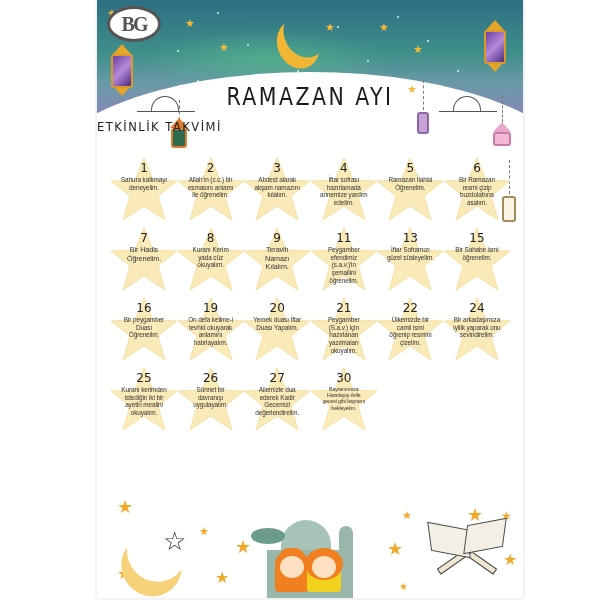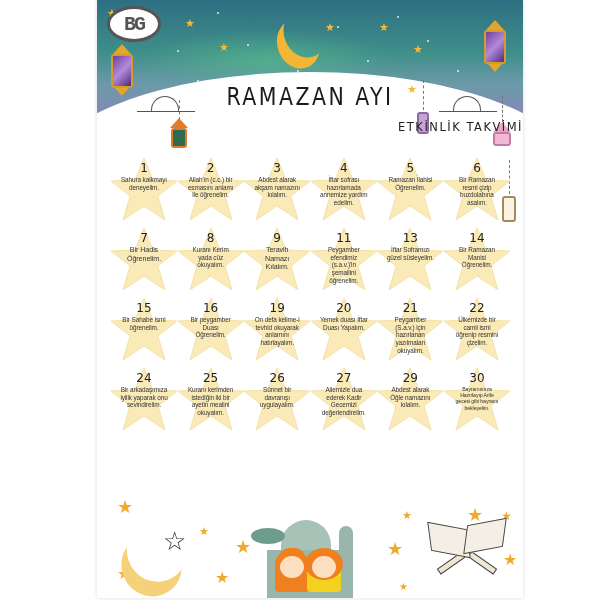--- a/index.html
+++ b/index.html
@@ -23,21 +23,21 @@
     position: absolute; left: -60px; top: 72px; width: 546px; height: 220px;
     border-radius: 50%; background: #ffffff;
   }
   .sky-dot { position: absolute; width: 2px; height: 2px; border-radius: 50%; background: #ffffff; opacity: 0.85; }
   .sky-star { position: absolute; color: #f3b93a; font-size: 11px; line-height: 1; }
 
   .logo {
     position: absolute; left: 10px; top: 6px; width: 54px; height: 36px;
     border-radius: 50%; background: #ffffff; border: 3px solid #555;
     display: flex; align-items: center; justify-content: center;
-    font-family: Liberation Mono, monospace; font-weight: bold; font-size: 20px; letter-spacing: -2px;
+    font-family: Liberation Serif, serif; font-weight: bold; font-size: 20px; letter-spacing: -2px;
   }
   .logo .b { color: #555555; }
 
   .moon {
     position: absolute; left: 187px; top: 8px; width: 42px; height: 50px;
     border-radius: 50%; box-shadow: -10px 8px 0 0 #f2b534; transform: rotate(-20deg);
   }
 
   .lantern { position: absolute; }
   .lantern .chain { position: absolute; left: 50%; top: 0; width: 1px; border-left: 1px dashed #777; }
@@ -52,21 +52,21 @@
     content: ""; position: absolute; left: 14px; bottom: 0; width: 26px; height: 14px;
     border: 1.5px solid #555; border-bottom: none; border-radius: 14px 14px 0 0; background: #fff;
   }
 
   .title {
     position: absolute; left: 0; width: 426px; top: 82px; text-align: center;
     font-family: "DejaVu Sans", sans-serif; font-size: 25px; letter-spacing: 3px;
     color: #1b1b1b; font-weight: normal; transform: scaleX(0.82); transform-origin: center;
   }
   .subtitle {
-    position: absolute; left: 0; width: 426px; top: 120px; text-align: right;
+    position: absolute; left: 0; width: 426px; top: 120px; text-align: left;
     font-family: "DejaVu Sans", sans-serif; font-size: 11.5px; letter-spacing: 1.5px; color: #222;
   }
 
   .grid {
     position: absolute; left: 14px; top: 157px; width: 400px;
     display: grid; grid-template-columns: repeat(6, 66.6px); grid-auto-rows: 70px;
   }
   .day {
     position: relative; width: 66px; height: 70px;
   }
@@ -259,27 +259,20 @@
         <svg class="star" viewBox="0 0 70 70">
           <path d="M35,3 L44,25 L68,26 L49,41 L56,65 L35,51 L14,65 L21,41 L2,26 L26,25 Z" fill="#faeab8" stroke="#f5e2a6" stroke-width="1" stroke-linejoin="round"></path>
         </svg>
         <div class="num">13</div>
         <div class="txt">İftar Soframızı güzel süsleyelim.</div>
       </div>
       <div class="day">
         <svg class="star" viewBox="0 0 70 70">
           <path d="M35,3 L44,25 L68,26 L49,41 L56,65 L35,51 L14,65 L21,41 L2,26 L26,25 Z" fill="#faeab8" stroke="#f5e2a6" stroke-width="1" stroke-linejoin="round"></path>
         </svg>
-        <div class="num">14</div>
-        <div class="txt">Bir Ramazan Manisi Öğrenelim.</div>
-      </div>
-      <div class="day">
-        <svg class="star" viewBox="0 0 70 70">
-          <path d="M35,3 L44,25 L68,26 L49,41 L56,65 L35,51 L14,65 L21,41 L2,26 L26,25 Z" fill="#faeab8" stroke="#f5e2a6" stroke-width="1" stroke-linejoin="round"></path>
-        </svg>
         <div class="num">15</div>
         <div class="txt">Bir Sahabe ismi öğrenelim.</div>
       </div>
       <div class="day">
         <svg class="star" viewBox="0 0 70 70">
           <path d="M35,3 L44,25 L68,26 L49,41 L56,65 L35,51 L14,65 L21,41 L2,26 L26,25 Z" fill="#faeab8" stroke="#f5e2a6" stroke-width="1" stroke-linejoin="round"></path>
         </svg>
         <div class="num">16</div>
         <div class="txt">Bir peygamber Duası Öğrenelim.</div>
       </div>
@@ -331,27 +324,20 @@
         </svg>
         <div class="num">26</div>
         <div class="txt">Sünnet bir davranışı uygulayalım.</div>
       </div>
       <div class="day">
         <svg class="star" viewBox="0 0 70 70">
           <path d="M35,3 L44,25 L68,26 L49,41 L56,65 L35,51 L14,65 L21,41 L2,26 L26,25 Z" fill="#faeab8" stroke="#f5e2a6" stroke-width="1" stroke-linejoin="round"></path>
         </svg>
         <div class="num">27</div>
         <div class="txt">Ailemizle dua ederek Kadir Gecemizi değerlendirelim.</div>
-      </div>
-      <div class="day">
-        <svg class="star" viewBox="0 0 70 70">
-          <path d="M35,3 L44,25 L68,26 L49,41 L56,65 L35,51 L14,65 L21,41 L2,26 L26,25 Z" fill="#faeab8" stroke="#f5e2a6" stroke-width="1" stroke-linejoin="round"></path>
-        </svg>
-        <div class="num">29</div>
-        <div class="txt">Abdest alarak Öğle namazını kılalım.</div>
       </div>
       <div class="day">
         <svg class="star" viewBox="0 0 70 70">
           <path d="M35,3 L44,25 L68,26 L49,41 L56,65 L35,51 L14,65 L21,41 L2,26 L26,25 Z" fill="#faeab8" stroke="#f5e2a6" stroke-width="1" stroke-linejoin="round"></path>
         </svg>
         <div class="num">30</div>
         <div class="txt small">Bayramımıza Hazırlayıp Arife gecesi gibi bayramı bekleyelim.</div>
       </div>
     </div>
 

